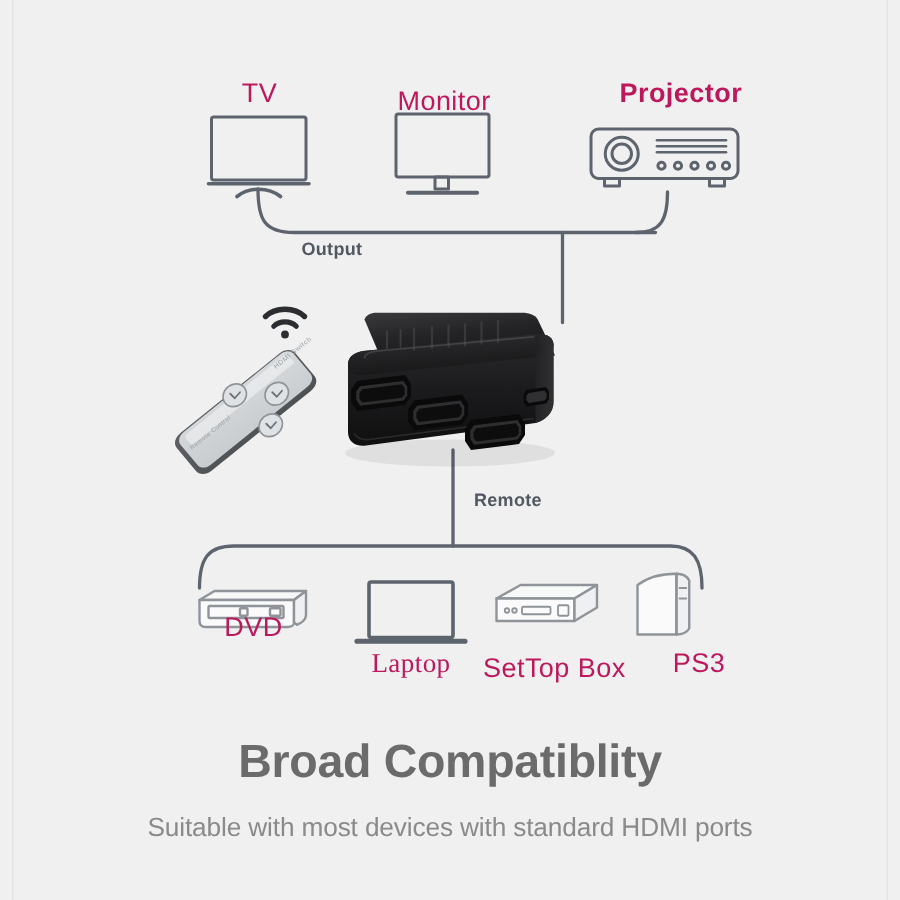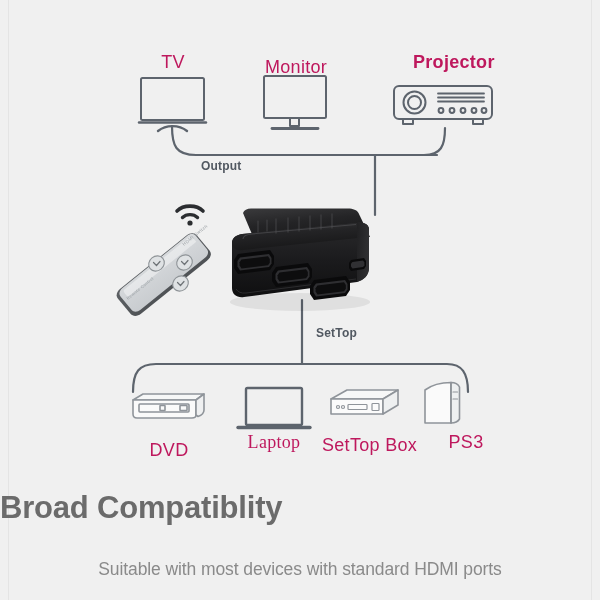--- a/index.html
+++ b/index.html
@@ -28,30 +28,30 @@
     font-size:12px;
     font-weight:bold;
     letter-spacing:.2px;
     white-space:nowrap;
     text-align:right;
   }
   #title{
     position:absolute;
     left:0;right:0;
     top:490px;
-    text-align:left;
+    text-align:center;
     font-size:31px;
     font-weight:bold;
     color:#6b6b6b;
     letter-spacing:-.2px;
   }
   #subtitle{
     position:absolute;
     left:0;right:0;
-    top:559px;
+    top:541px;
     text-align:center;
     font-size:17.5px;
     color:#8a8a8a;
     letter-spacing:-.1px;
   }
 </style>
 </head>
 <body>
 
 <div id="stage">
@@ -278,23 +278,23 @@
                  L351 266.6 L351 263.6 Z" fill="#303033"></path>
       </g>
     </g>
   </svg>
 
   <div class="lbl" style="left:143px;top:52px;width:60px;">TV</div>
   <div class="lbl" style="left:265px;top:57px;width:60px;">Monitor</div>
   <div class="lbl" style="left:413px;top:52px;width:60px;font-weight:bold;">Projector</div>
 
   <div class="iolbl" style="left:201px;top:159px;">Output</div>
-  <div class="iolbl" style="left:316px;top:326px;">SetTop</div>
-
-  <div class="lbl" style="left:134px;top:440px;width:70px;">DVD</div>
+  <div class="iolbl" style="left:316px;top:326px;">Remote</div>
+
+  <div class="lbl" style="left:134px;top:408px;width:70px;">DVD</div>
   <div class="lbl" style="left:239px;top:432px;width:70px;font-family:Liberation Serif, serif;">Laptop</div>
   <div class="lbl" style="left:322px;top:435px;width:85px;">SetTop Box</div>
   <div class="lbl" style="left:436px;top:432px;width:60px;">PS3</div>
 
   <div id="title">Broad Compatiblity</div>
   <div id="subtitle">Suitable with most devices with standard HDMI ports</div>
 
 </div>
 
 </body></html>

